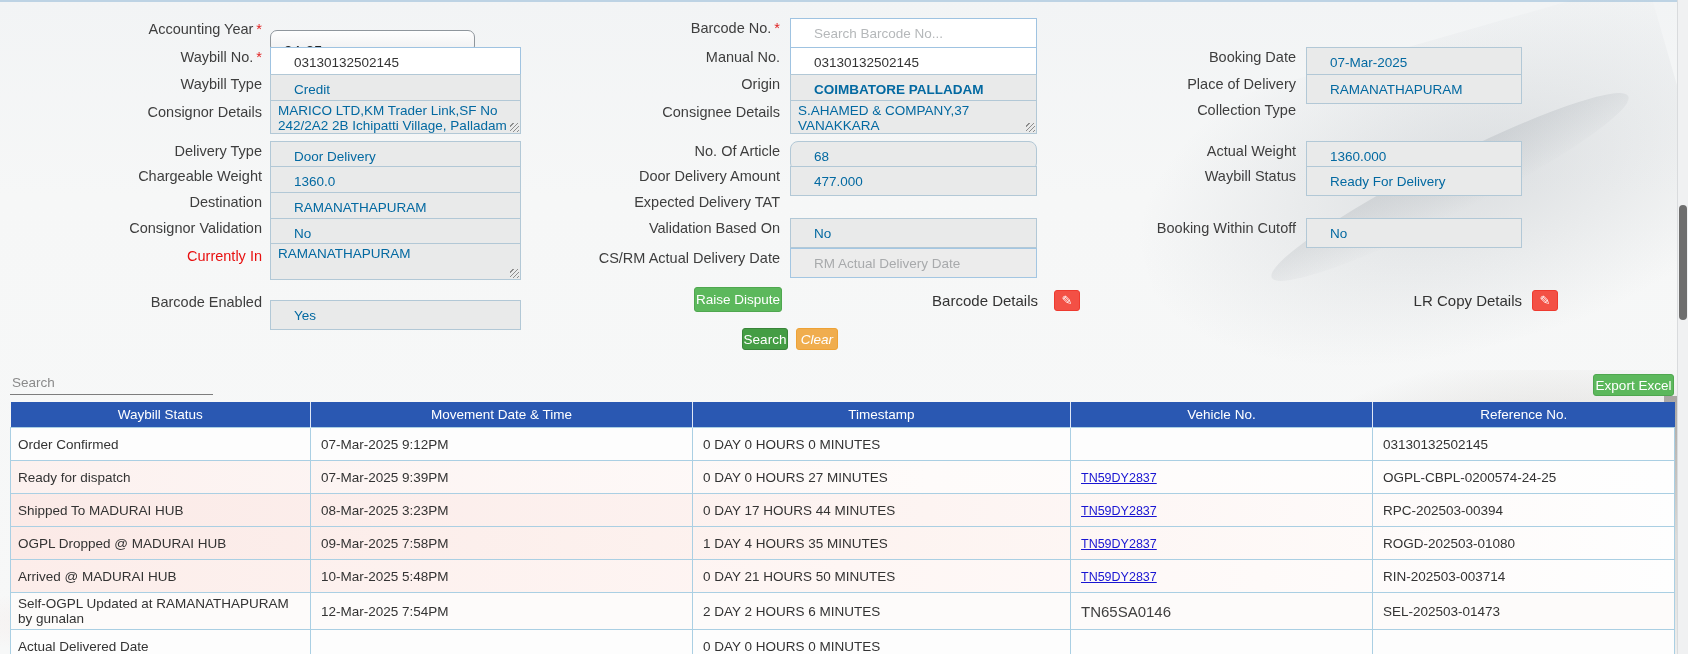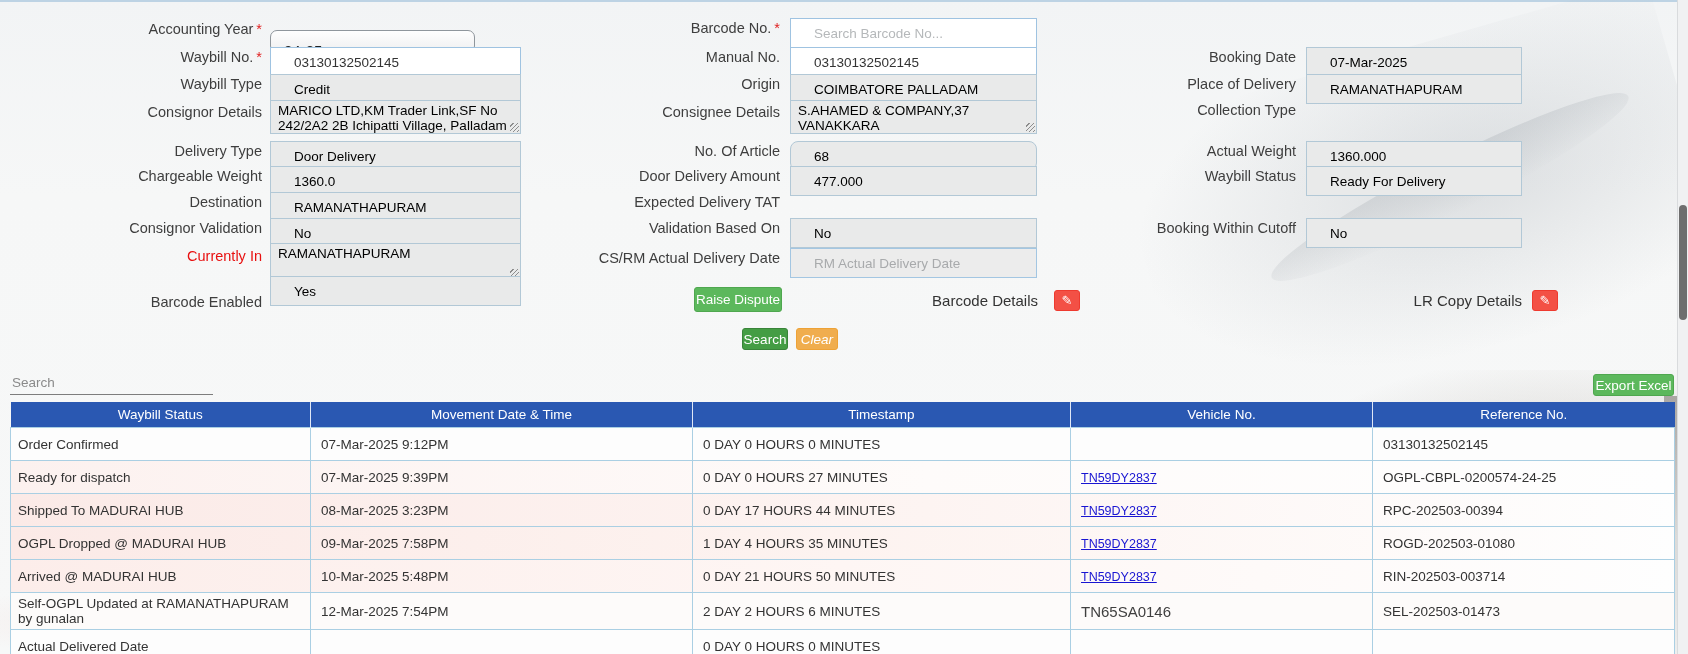--- a/index.html
+++ b/index.html
@@ -27,21 +27,21 @@
   
   .lbl{position:absolute;font-size:14.5px;color:#3e3e3e;line-height:21px;text-align:right;}
   .c1{left:0;width:262px;} .c2{left:500px;width:280px;} .c3{left:1060px;width:236px;}
   .req{color:#e02020;margin-left:3px;}
   .red{color:#e81010;}
   .fld{position:absolute;height:30px;box-sizing:border-box;font-size:13.5px;padding:0 23px;
        font-family:inherit;color:#444;outline:none;}
   .c1f{left:270px;width:251px;} .c2f{left:790px;width:247px;} .c3f{left:1306px;width:216px;}
   .ed{background:#fff;border:1px solid #9fc3e1;color:#333;}
   .ed::placeholder{color:#b5b8ba;}
-  .ro{background:#e9eaea;border:1px solid #b2c8d6;color:#000000;}
+  .ro{background:#e9eaea;border:1px solid #b2c8d6;color:#0369a1;}
   .rob{background:#ececec;border:1px solid #a3c6e2;color:#4c4c4c;}
   .rob::placeholder{color:#a8aaac;}
   textarea.fld{height:34px;padding:2px 7px;line-height:15px;resize:none;overflow:hidden;}
   .sel{left:270px;width:205px;height:23px;border:1px solid #8f969c;border-radius:7px;
        background:linear-gradient(#fefefe,#efeff0);font-size:15px;color:#222;
        line-height:23px;padding:8px 0 0 13px;box-sizing:border-box;margin-top:12px;}
   .grip{position:absolute;width:9px;height:9px;pointer-events:none;
         background:repeating-linear-gradient(135deg,transparent 0 2px,#8d8d8d 2px 3px);}
   
   .btn{position:absolute;border-radius:3px;color:#fff;font-size:13.5px;text-align:center;
@@ -118,30 +118,30 @@
   <input class="fld ro c1f" style="top: 192px;" readonly="" value="RAMANATHAPURAM">
 
   <div class="lbl c1" style="top:218px"><span>Consignor Validation</span></div>
   <input class="fld ro c1f" style="top: 218px;" readonly="" value="No">
 
   <div class="lbl c1 red" style="top:246px"><span>Currently In</span></div>
   <textarea class="fld ro c1f" style="top: 243px; height: 37px;" readonly="">RAMANATHAPURAM</textarea>
   <div class="grip" style="left:510px;top:269px"></div>
 
   <div class="lbl c1" style="top:292px"><span>Barcode Enabled</span></div>
-  <input class="fld ro c1f" style="top: 276px;" readonly="" value="Yes">
+  <input class="fld ro c1f" style="top: 300px;" readonly="" value="Yes">
 
   <div class="lbl c2" style="top:18px"><span>Barcode No.</span><span class="req">*</span></div>
   <input class="fld ed c2f" style="top: 18px;" placeholder="Search Barcode No...">
 
   <div class="lbl c2" style="top:47px"><span>Manual No.</span></div>
   <input class="fld ed c2f" style="top: 47px;" value="03130132502145">
 
   <div class="lbl c2" style="top:74px"><span>Origin</span></div>
-  <input class="fld ro c2f" style="top: 74px;" readonly="" value="COIMBATORE PALLADAM">
+  <input class="fld ro c2f" style="top: 74px; font-weight: bold;" readonly="" value="COIMBATORE PALLADAM">
 
   <div class="lbl c2" style="top:102px"><span>Consignee Details</span></div>
   <textarea class="fld ro c2f" style="top: 100px;" readonly="">S.AHAMED &amp; COMPANY,37 VANAKKARA STREET,Ramanathapuram,623501-623501</textarea>
   <div class="grip" style="left:1026px;top:123px"></div>
 
   <div class="lbl c2" style="top:141px"><span>No. Of Article</span></div>
   <input class="fld ro c2f" style="top: 141px; border-radius: 8px;" readonly="" value="68">
 
   <div class="lbl c2" style="top:166px"><span>Door Delivery Amount</span></div>
   <input class="fld ro c2f" style="top: 166px;" readonly="" value="477.000">

